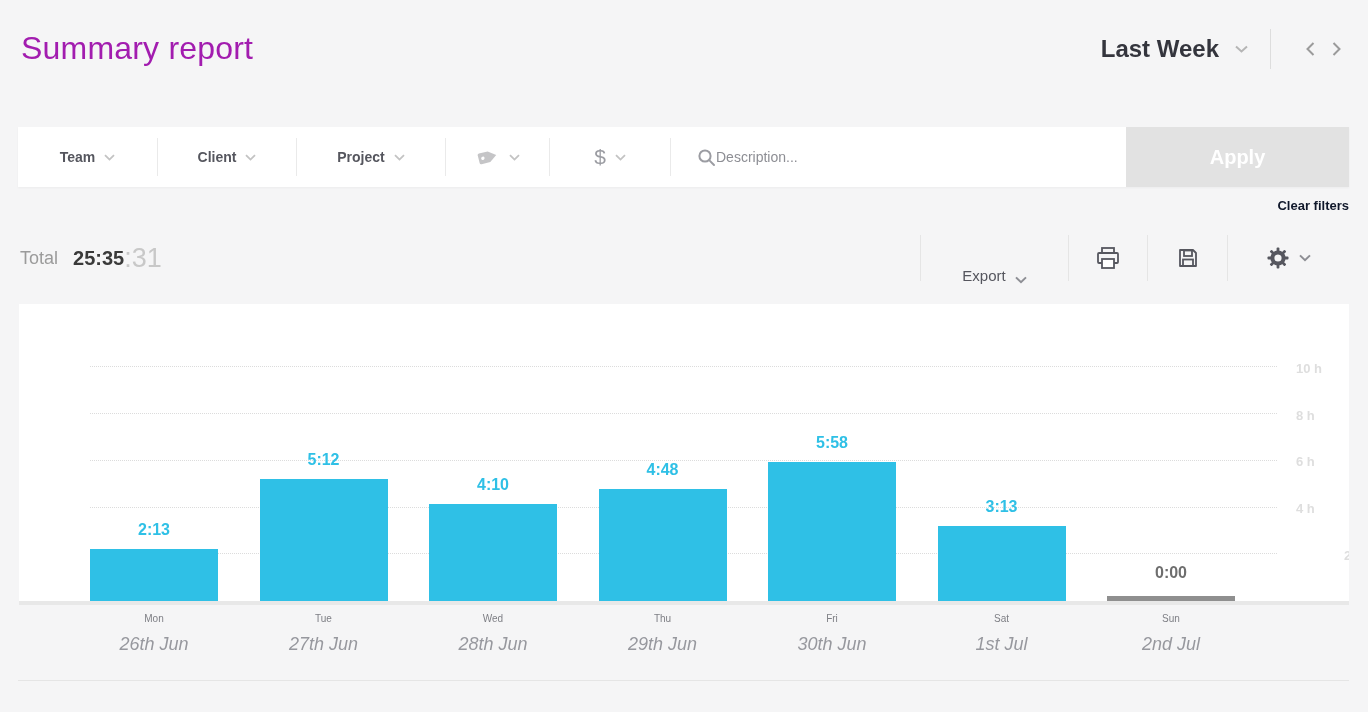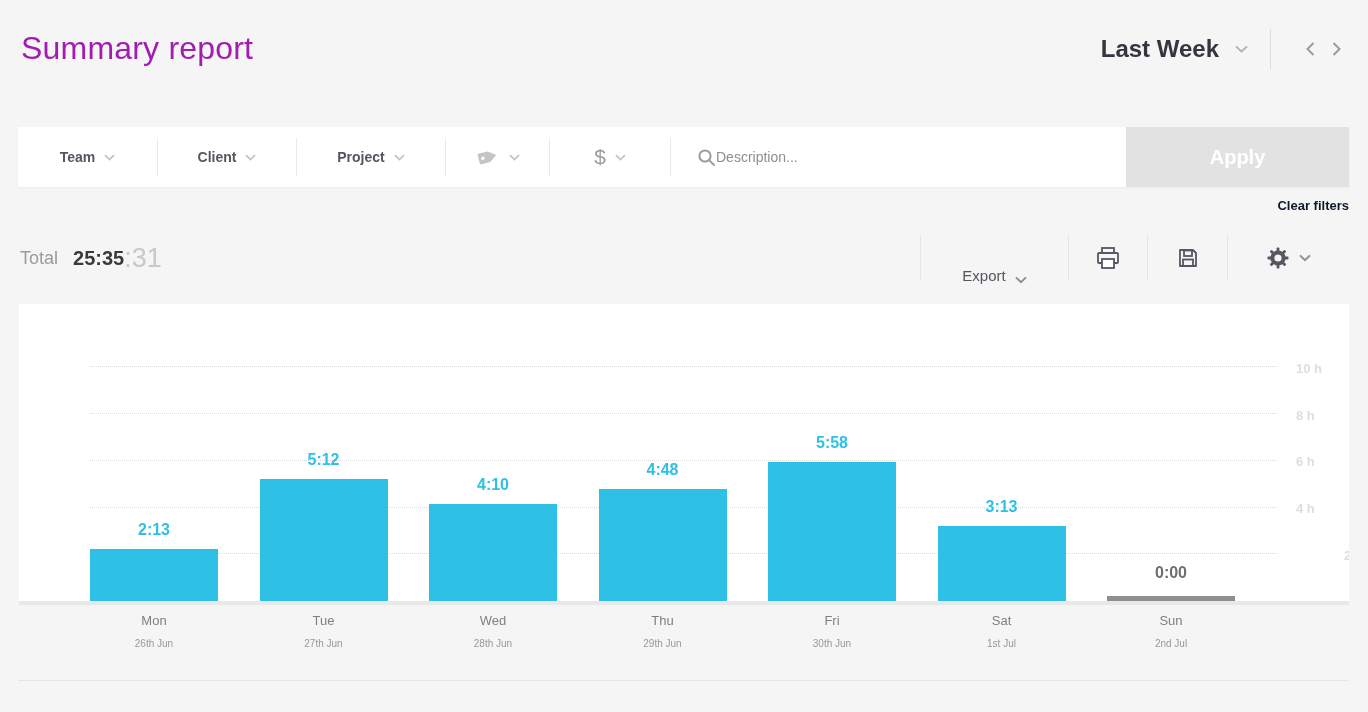--- a/index.html
+++ b/index.html
@@ -68,22 +68,22 @@
   .gridline { position:absolute; left:71px; width:1187px; height:0; border-top:1px dotted #dcdcdc; }
   .ytick {
     position:absolute; left:1277px; width:46px; text-align:left;
     font-size:13px; font-weight:700; color:#dedede; transform:translateY(-50%);
   }
   .bar { position:absolute; width:128px; bottom:0; }
   .bar-value { position:absolute; width:128px; text-align:center; font-size:16px; font-weight:700; }
   .chart-baseline { width:1330px; height:4px; background:#e8e8e8; }
   .day-labels { position:relative; width:1330px; height:70px; }
   .day-col { position:absolute; top:8px; width:128px; text-align:center; }
-  .day-name { display:block; font-size:13px; font-weight:400; color:#7e7f85; margin-bottom:10px; }
-  .day-date { display:block; font-size:10px; font-weight:400; color:#97989e; }
+  .day-name { display:block; font-size:10px; font-weight:400; color:#7e7f85; margin-bottom:10px; }
+  .day-date { display:block; font-size:18px; font-weight:400; color:#97989e;font-style:italic; }
   .bottom-divider { position:absolute; left:18px; top:680px; width:1331px; height:1px; background:#e5e5e5; }
   svg { display:block; }
 </style>
 </head>
 <body>
 
 <div class="page-title">Summary report</div>
 
 <div class="range-group">
   <div class="range-selector">

